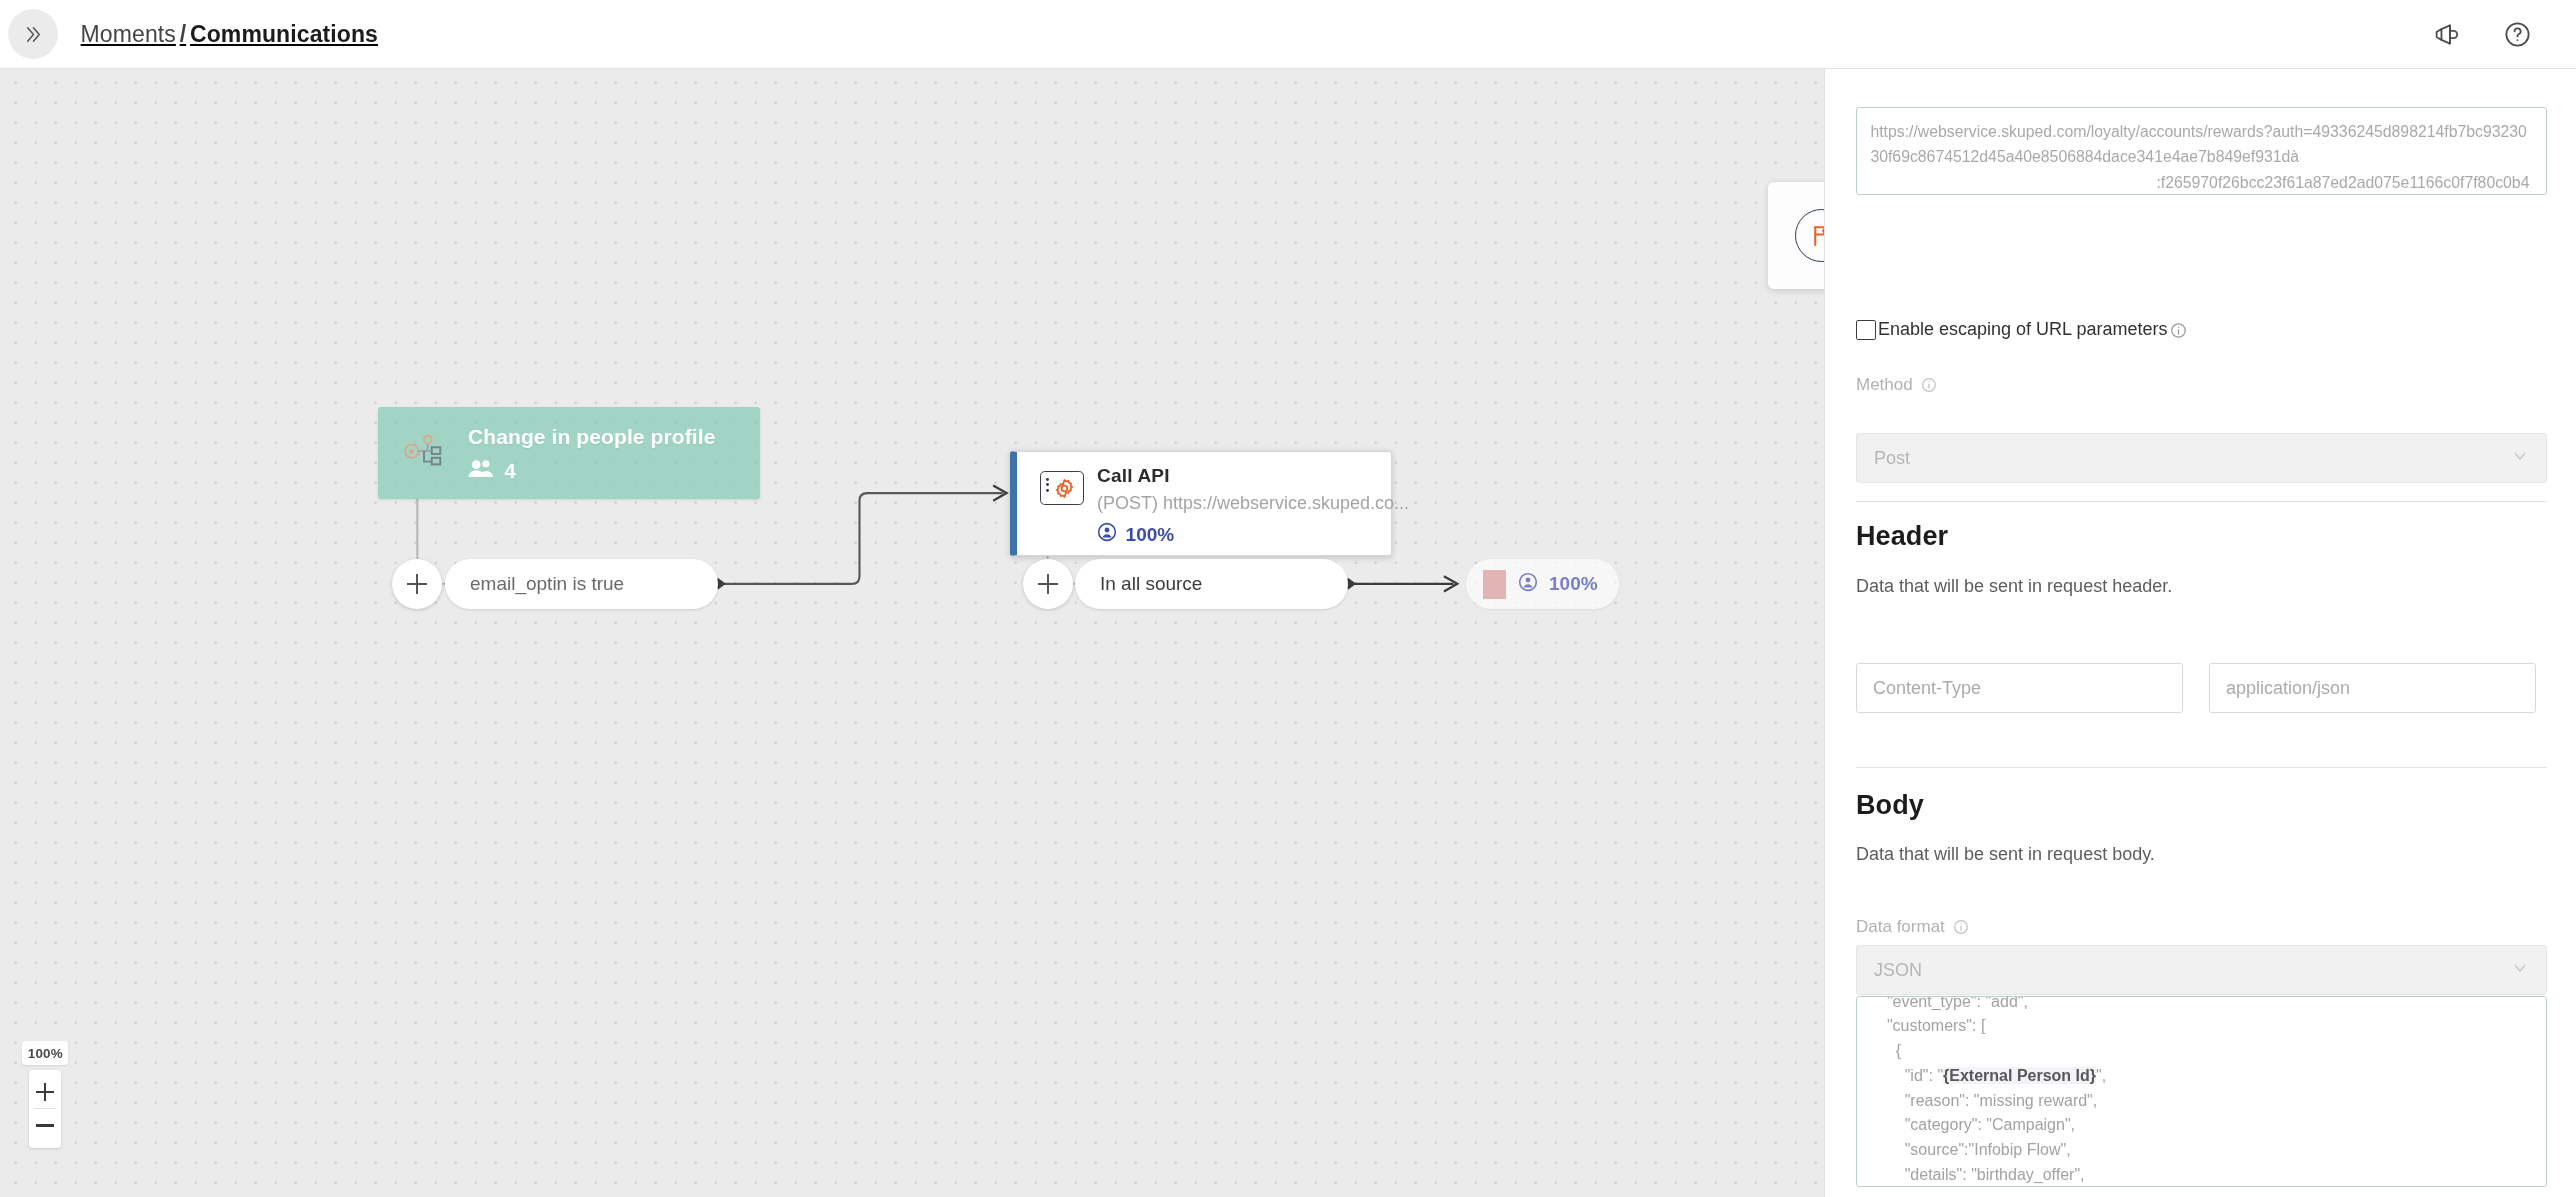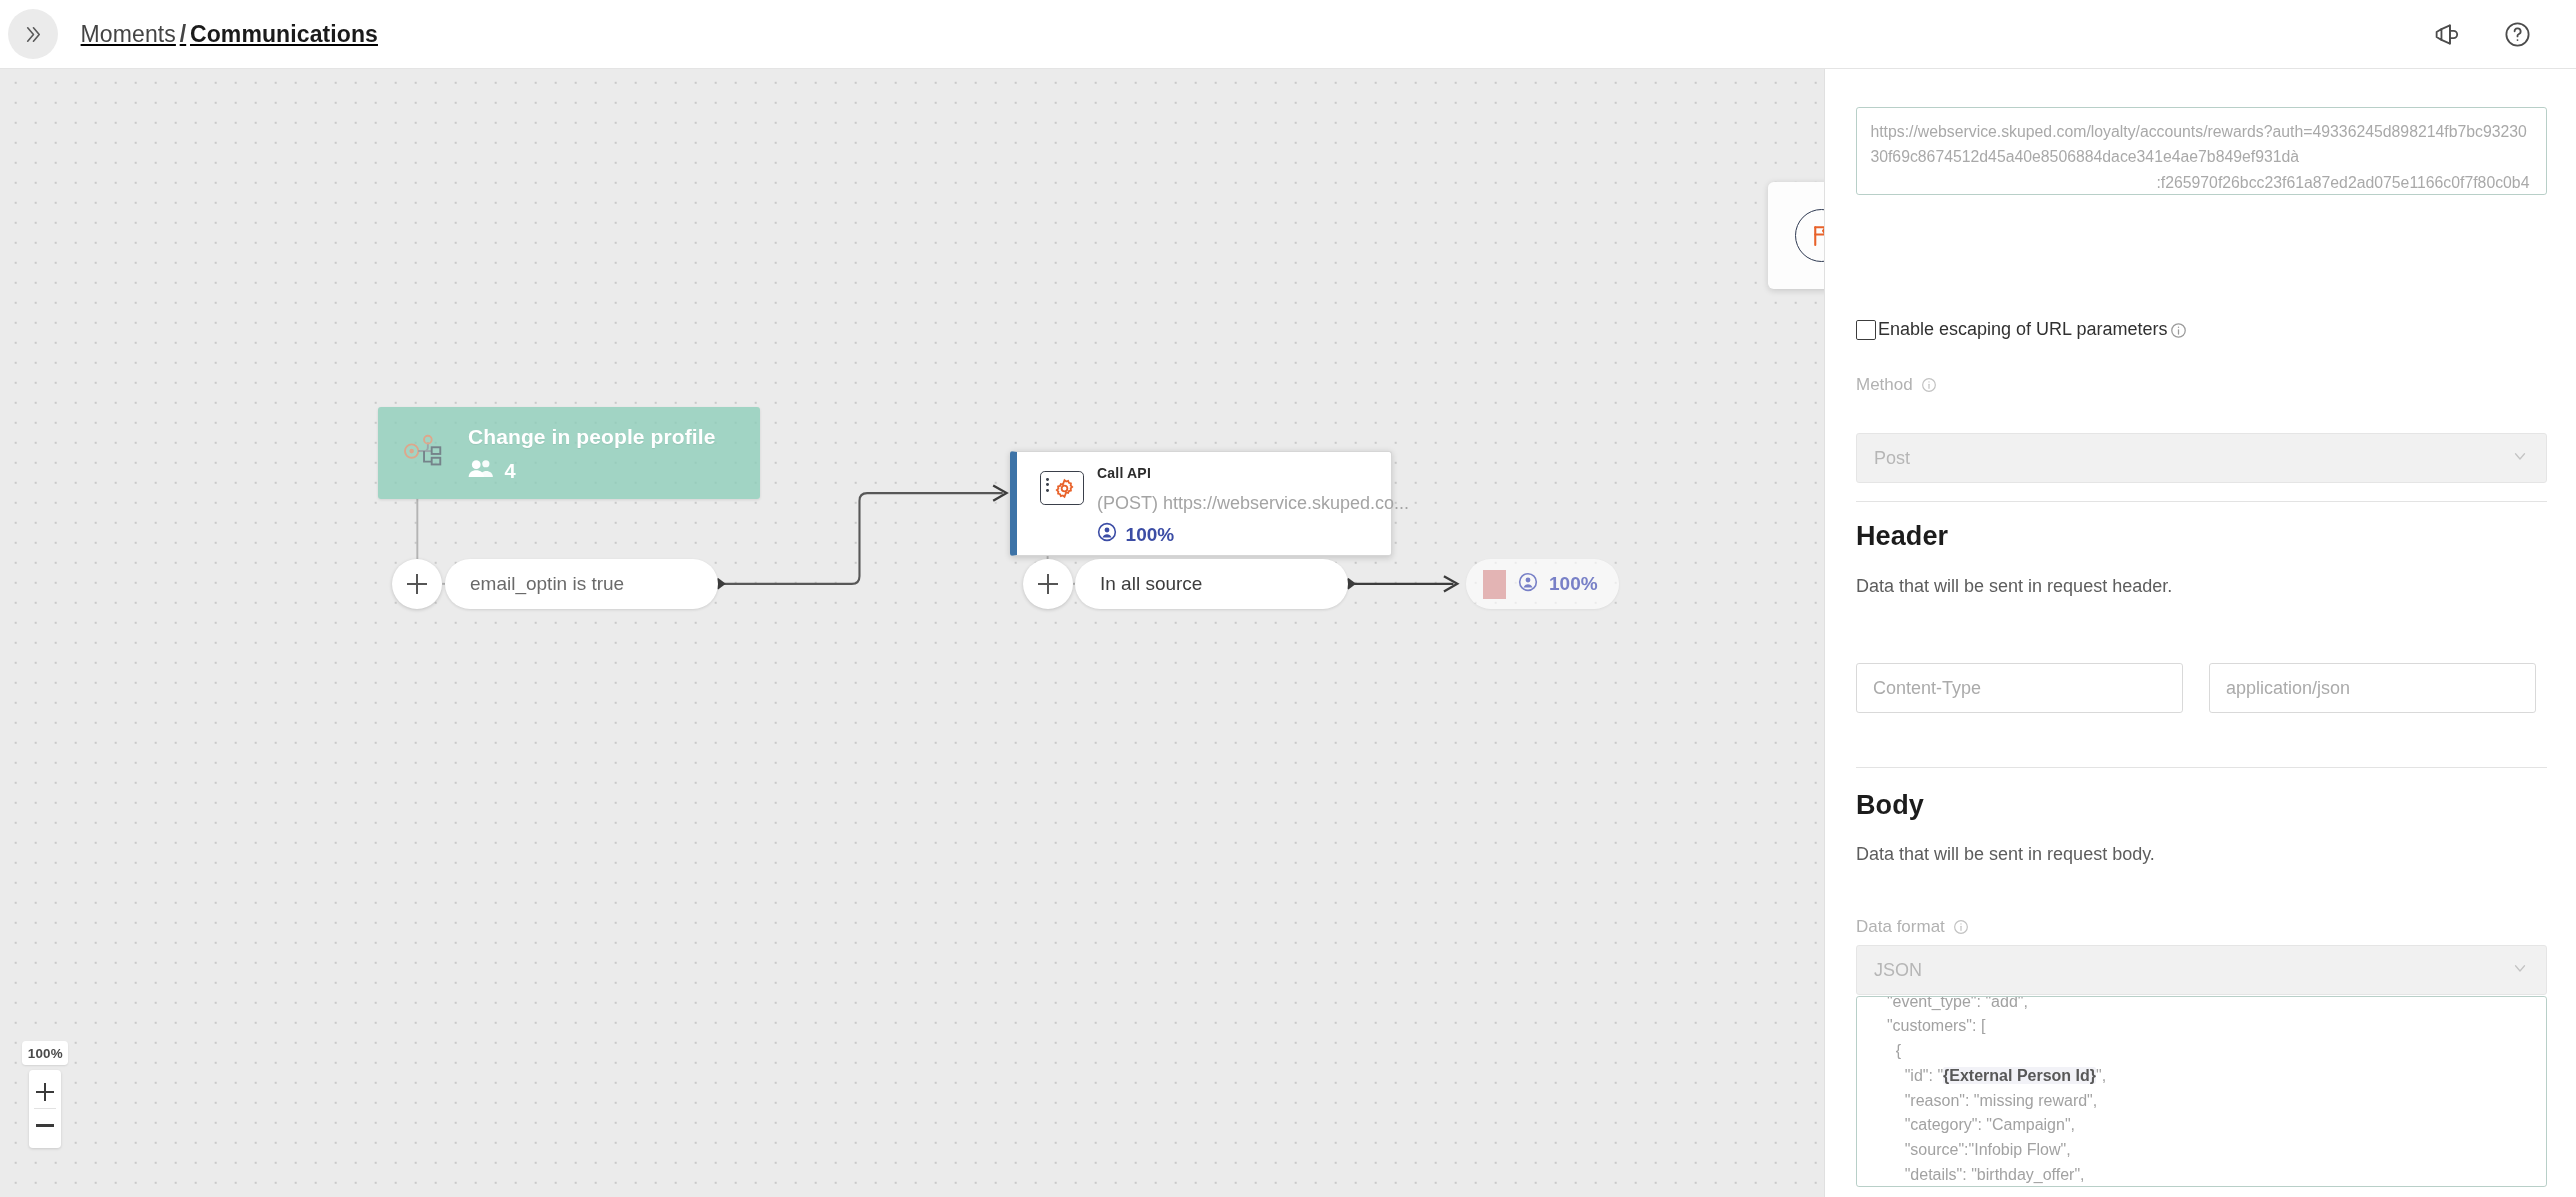--- a/index.html
+++ b/index.html
@@ -125,21 +125,21 @@
     position: absolute; left: 23px; top: 19px;
     width: 44px; height: 34px;
     border: 1.9px solid #3a3f4a; border-radius: 4.8px;
     background: #fff;
     display:flex; align-items:center; justify-content:center;
   }
   .api-icon .dots { position:absolute; left:4.8px; top:5.7px; }
   .api-icon .dots i { display:block; width:2.9px; height:2.9px; border-radius:50%; background:#3a3f4a; margin-bottom:2.9px; }
   .node-api .api-title {
     position:absolute; left: 80px; top: 13.4px;
-    font-size: 14px; font-weight: 700; color: #2c2c2c; letter-spacing:0.2px;
+    font-size: 19px; font-weight: 700; color: #2c2c2c; letter-spacing:0.2px;
   }
   .node-api .api-sub {
     position:absolute; left: 80px; top: 41px;
     font-size: 18px; color: #a4a4a4; white-space: nowrap;
   }
   .node-api .api-pct {
     position:absolute; left: 80px; top: 70px;
     display:flex; align-items:center; gap: 8.6px;
     font-size: 19px; font-weight: 700; color: #3c4da5;
   }

